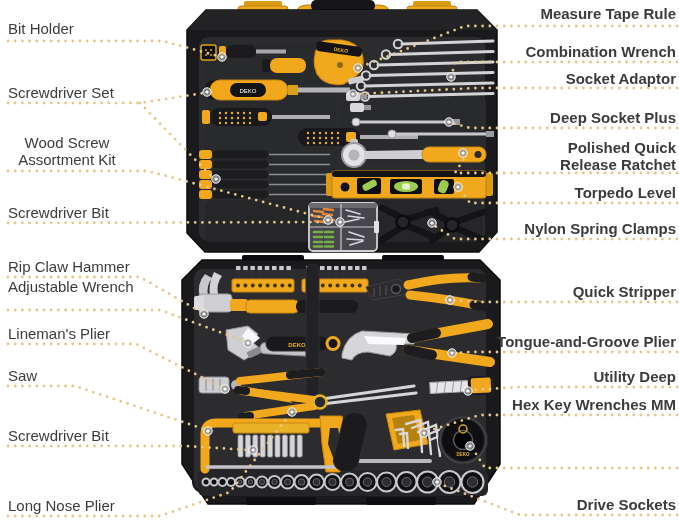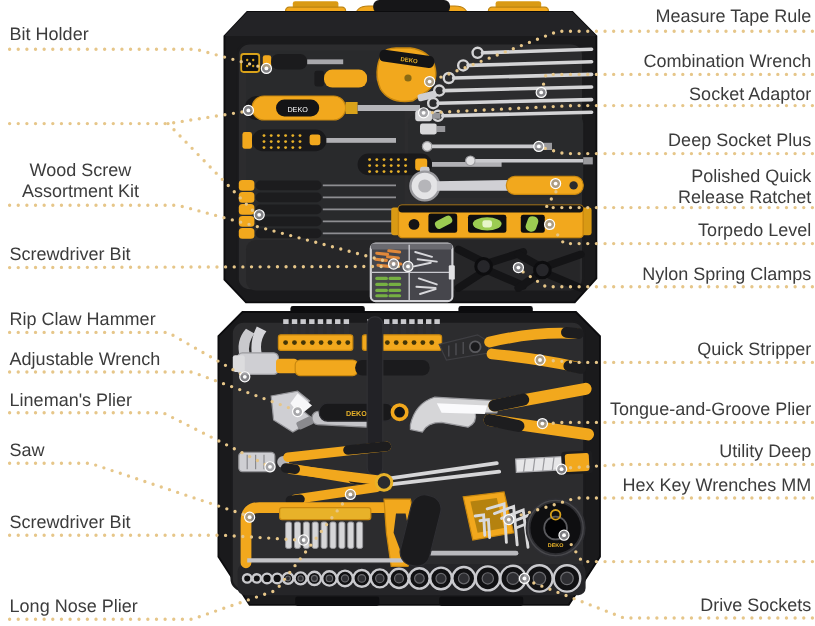--- a/index.html
+++ b/index.html
@@ -6,21 +6,21 @@
     --bg:#ffffff; --label-color:#3c3c3c; --dot-color:#e6c689;
     --accent-yellow:#f2a81d; --case-black:#1a1a1c; --tray-gray:#2c2c2e;
     --chrome:#d2d2d6; --vial-green:#9ccc52;
   }
   html,body{margin:0;padding:0;}
   body{background:var(--bg);font-family:"Liberation Sans",sans-serif;}
   .stage{position:relative;width:679px;height:522px;overflow:hidden;background:var(--bg);}
   .stage svg{position:absolute;left:0;top:0;}
   .callout{position:absolute;font-size:15px;line-height:1.12;color:var(--label-color);white-space:nowrap;z-index:5;}
   .callout.left{left:8px;text-align:center;}
-  .callout.right{right:3px;text-align:right;}
+  .callout.right{right:3px;text-align:right;font-weight:bold;}
   .callout.wrap{white-space:normal;width:120px;}
   .leader{fill:none;stroke:var(--dot-color);stroke-width:2.8;stroke-linecap:round;stroke-dasharray:0 7.2;}
   .y{fill:var(--accent-yellow);}
   .k{fill:var(--case-black);}
   .tray{fill:var(--tray-gray);}
   .vial{fill:var(--vial-green);}
   .brand-text{font-family:"Liberation Sans",sans-serif;font-weight:bold;fill:#e8b229;}
 </style>
 </head>
 <body>
@@ -587,24 +587,25 @@
           <circle cx="452" cy="353" r="1.6"></circle>
         <circle cx="468" cy="391" r="1.6"></circle>
           <circle cx="424" cy="433" r="1.6"></circle>
           <circle cx="470" cy="446" r="1.6"></circle>
         <circle cx="437" cy="482" r="1.6"></circle>
       </g>
     </g>
   </svg>
 
   <div class="callout left" style="top:21px">Bit Holder</div>
+  <div class="callout left" style="top:85px">Screwdriver Set</div>
   <div class="callout left wrap" style="top:135px;width:118px">Wood Screw Assortment Kit</div>
   <div class="callout left" style="top:205px">Screwdriver Bit</div>
   <div class="callout left" style="top:259px">Rip Claw Hammer</div>
-  <div class="callout left" style="top:292px">Adjustable Wrench</div>
+  <div class="callout left" style="top:279px">Adjustable Wrench</div>
   <div class="callout left" style="top:326px">Lineman's Plier</div>
   <div class="callout left" style="top:368px">Saw</div>
   <div class="callout left" style="top:428px">Screwdriver Bit</div>
   <div class="callout left" style="top:498px">Long Nose Plier</div>
 
   <div class="callout right" style="top:6px">Measure Tape Rule</div>
   <div class="callout right" style="top:44px">Combination Wrench</div>
   <div class="callout right" style="top:71px">Socket Adaptor</div>
   <div class="callout right" style="top:110px">Deep Socket Plus</div>
   <div class="callout right wrap" style="top:140px;width:118px">Polished Quick Release Ratchet</div>

